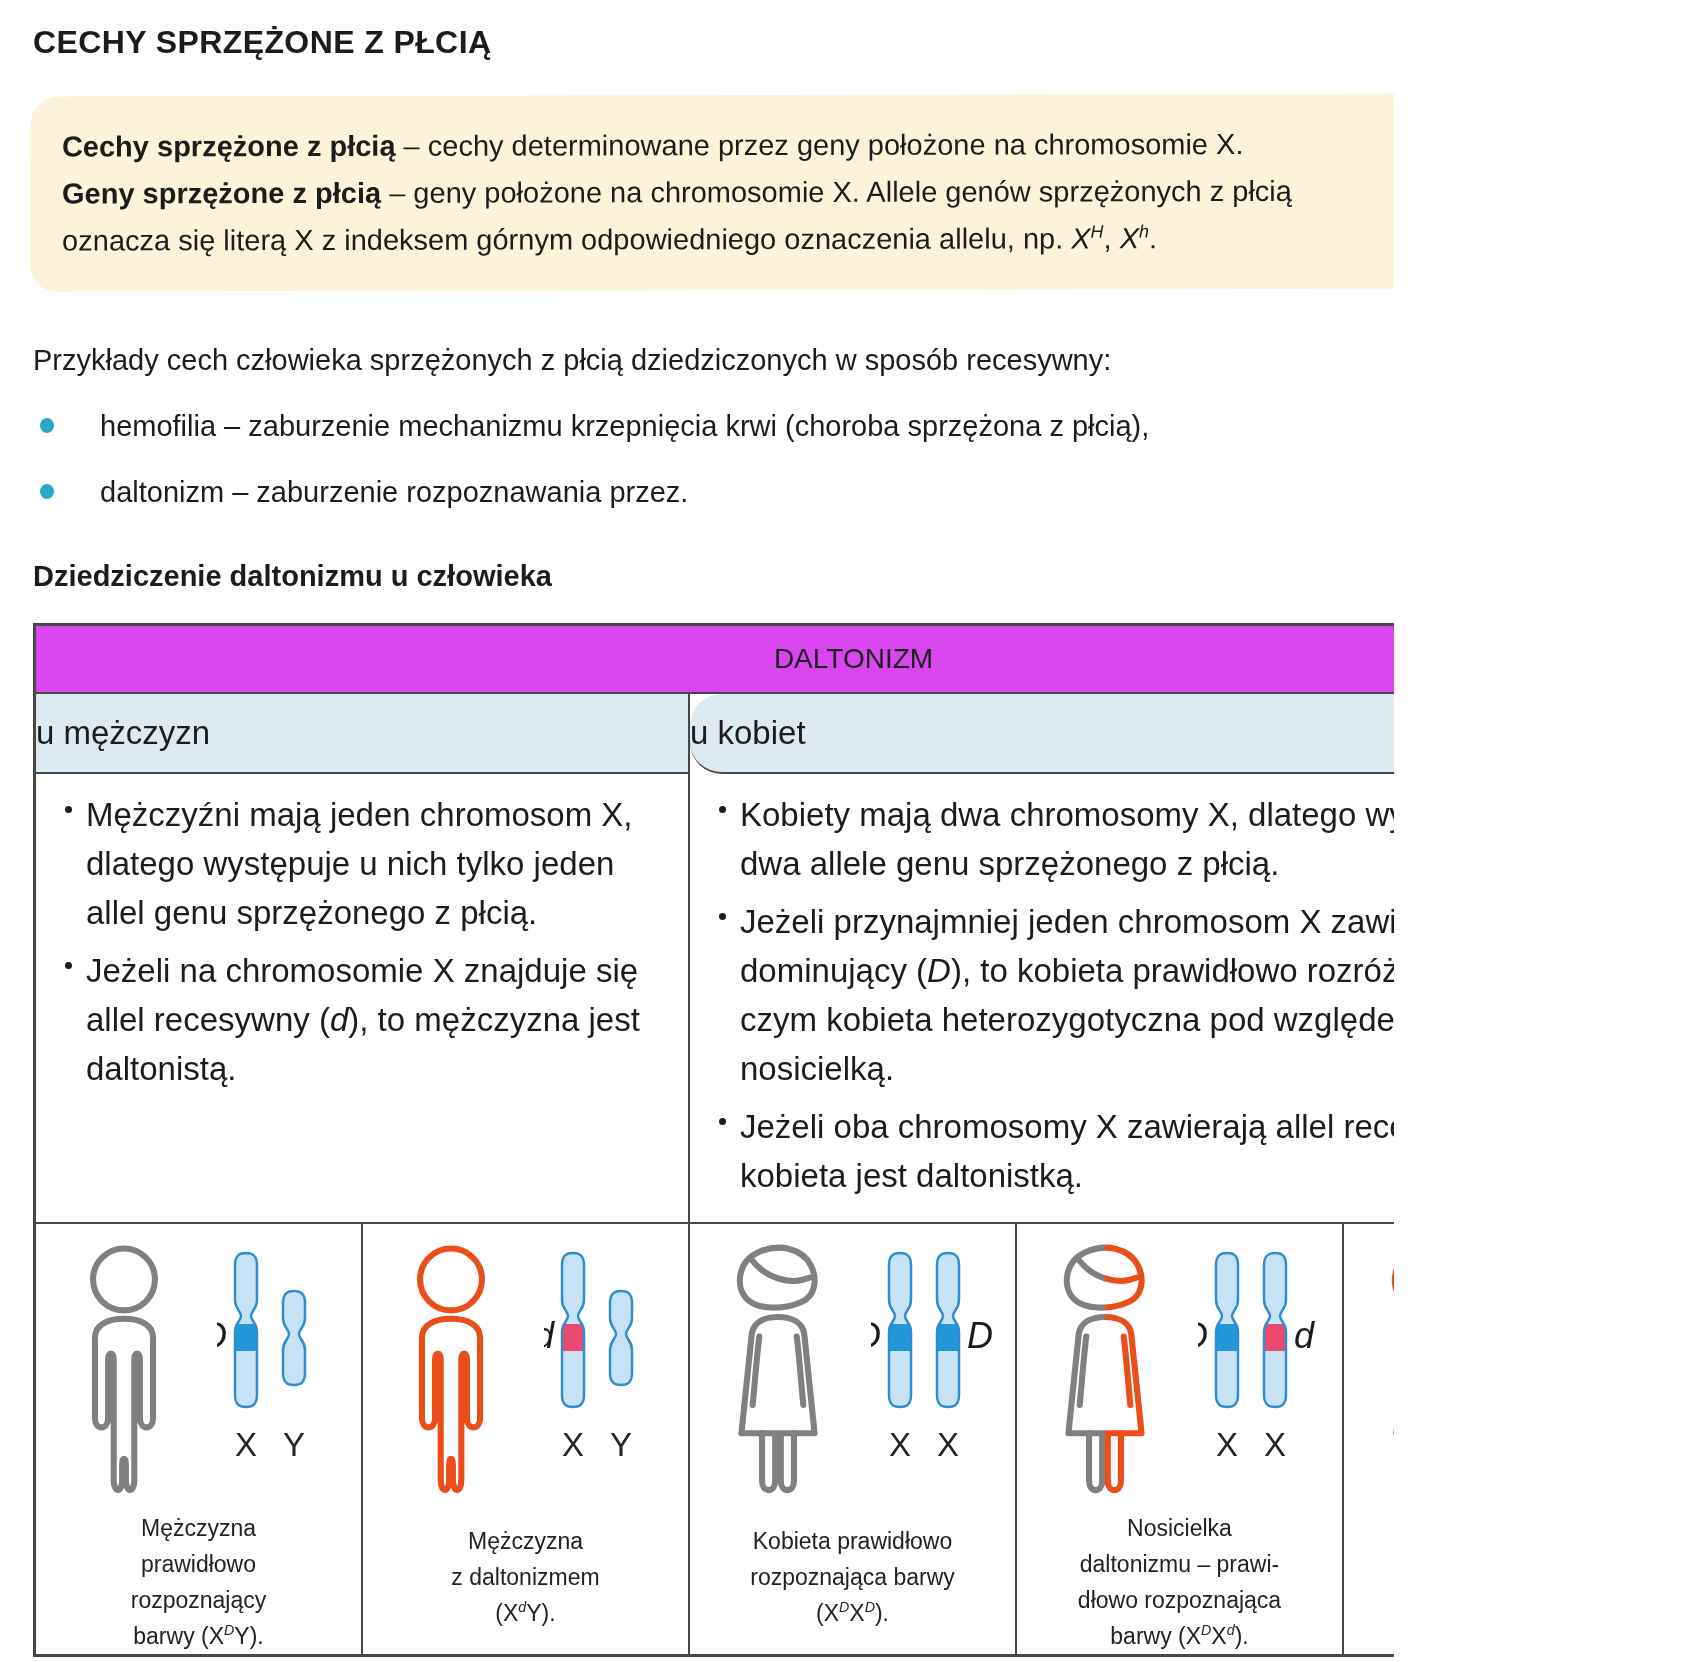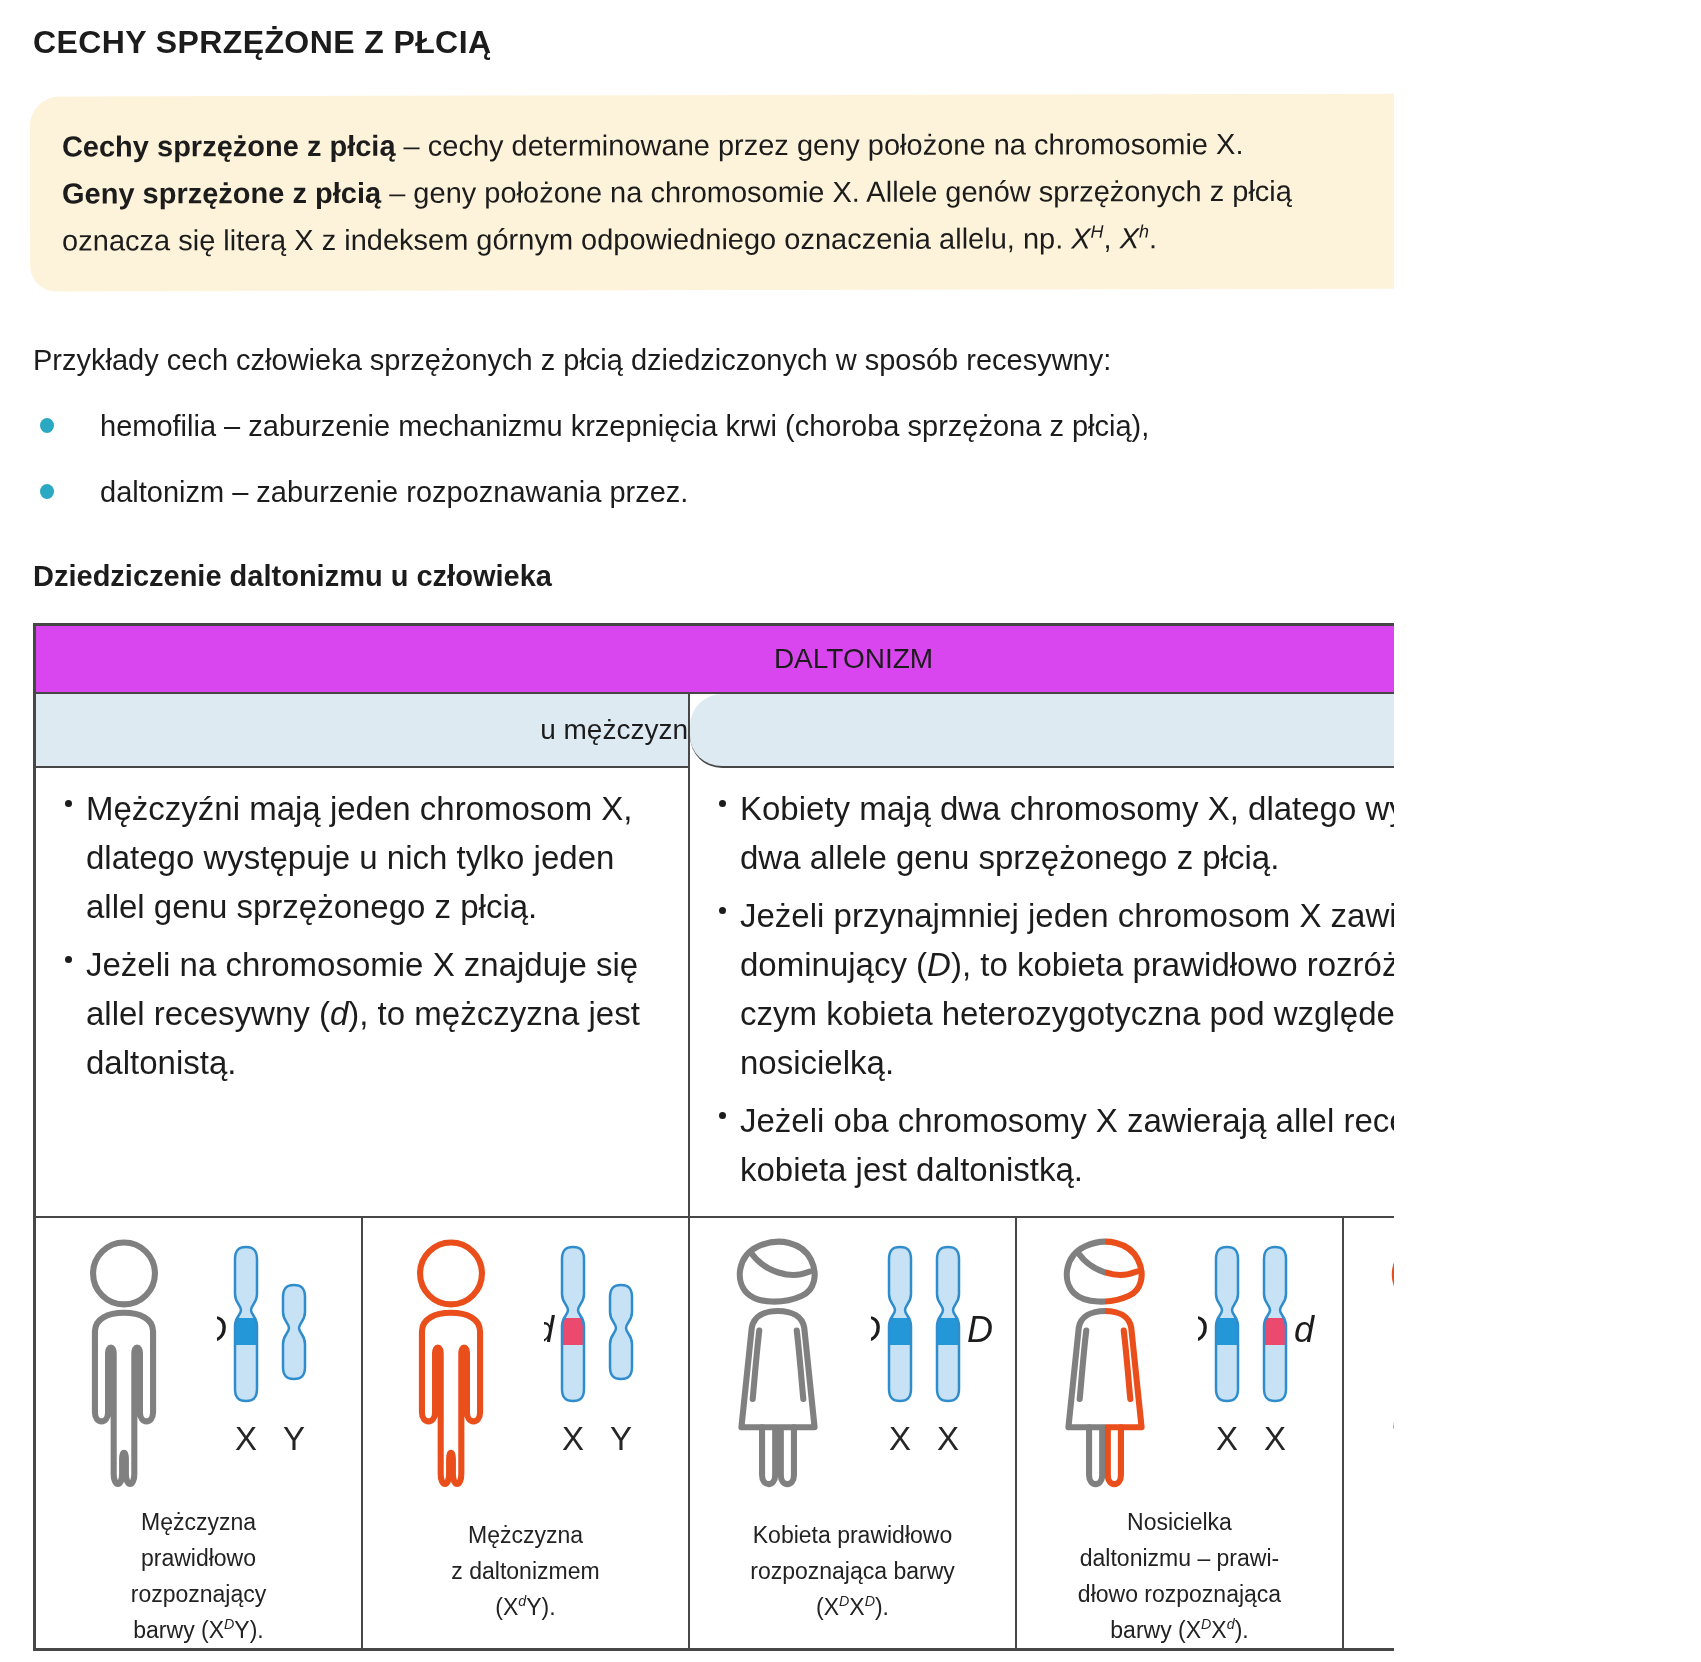--- a/index.html
+++ b/index.html
@@ -20,21 +20,21 @@
   .dot{width:14px;height:15px;border-radius:50%;margin:12px 15px 0 7px;flex:none;}
 
   .section-heading{margin:48px 33px 0;font-size:29px;font-weight:700;}
 
   .gtable{margin:30px 0 0 33px;display:grid;grid-template-columns:repeat(15,109px);
           border:3px solid #474747;}
   .cell{box-sizing:border-box;border-right:2px solid #474747;border-bottom:2px solid #474747;background:#fff;}
   .cell.no-r{border-right:none;}
   .cell.no-b{border-bottom:none;}
   .title-cell{grid-column:span 15;background:#ddeaf2;text-align:center;font-size:28px;padding:17px 0;}
-  .colhead{background:#ddeaf2;text-align:right;font-size:28px;padding:20px 0;}
+  .colhead{background:#ddeaf2;text-align:left;font-size:33px;padding:20px 0;}
   .span6{grid-column:span 6;}
   .span9{grid-column:span 9;}
   .span3{grid-column:span 3;}
 
   .rules{padding:16px 26px 22px 24px;}
   .rules ul{margin:0;padding:0;list-style:none;}
   .rules li{position:relative;padding-left:26px;font-size:33px;line-height:49px;margin-top:9px;}
   .rules li:first-child{margin-top:0;}
   .rules li::before{content:"";position:absolute;left:5px;top:16px;width:7px;height:7px;border-radius:50%;background:#1c1c1c;}
 

